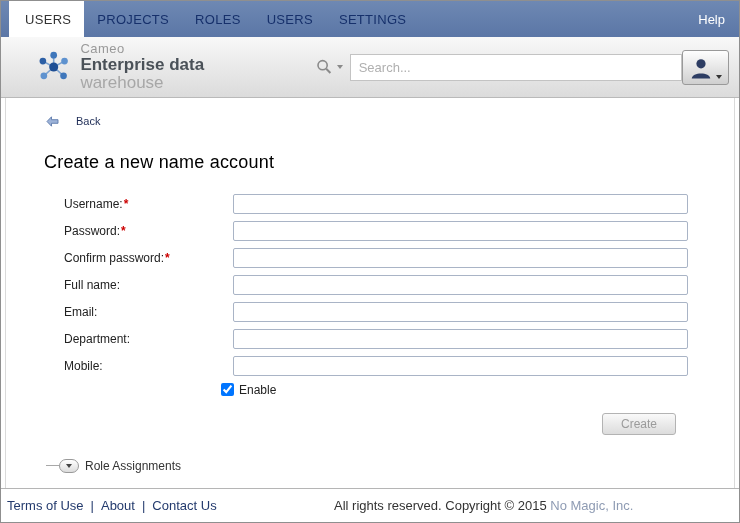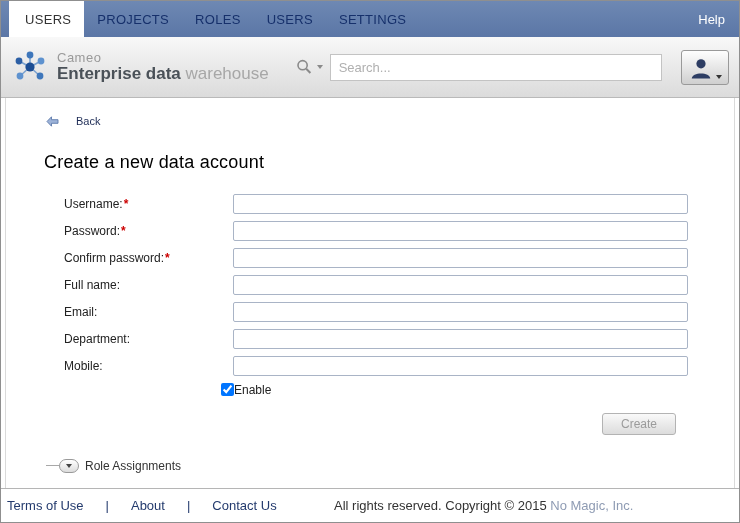--- a/index.html
+++ b/index.html
@@ -36,21 +36,21 @@
     margin-left:auto; display:flex; align-items:center;
     padding:0 14px; font-size:13px;
     color:var(--help-text, #ffffff); cursor:pointer;
   }
 
   
   .banner {
     height:61px; flex:none;
     background:linear-gradient(#f8f8f8, #dbdbdb);
     border-bottom:1px solid #b9b9b9;
-    display:flex; align-items:center;
+    display:flex; align-items:center;padding-left:24px;
   }
   .brand { display:flex; align-items:center; gap:8px; margin-left:10px; }
   .brand-text { line-height:1.05; }
   .brand-name { font-size:13px; color:#999; letter-spacing:.5px; }
   .brand-product { font-size:17px; }
   .brand-product .strong { color:#4a5158; font-weight:bold; }
   .brand-product .light { color:#a7a7a7; }
 
   .search-area { display:flex; align-items:center; margin-left:26px; }
   .search-trigger { display:flex; align-items:center; gap:4px; cursor:pointer; }
@@ -93,21 +93,21 @@
   }
   .form { margin-left:58px; }
   .row { display:flex; align-items:center; margin-bottom:7px;gap:12px; }
   .row .lbl { width:157px; flex:none; font-size:12px; color:#222; }
   .req { color:var(--required, #cc0000); font-weight:bold; margin-left:1px; }
   .txt {
     width:455px; height:20px;
     border:1px solid #a9b4c6; border-radius:2px;
     padding:0 4px; font-size:12px; color:#333;
   }
-  .cb-row { margin:3px 0 0 157px; display:flex; align-items:center; font-size:12px; color:#222; }
+  .cb-row { margin:3px 0 0 157px; display:flex; align-items:center; gap:5px; font-size:12px; color:#222; }
   .cb-row input { width:13px; height:13px; margin:0; }
   .btn-row { width:612px; display:flex; justify-content:flex-end; margin-top:16px; }
   .create-btn {
     width:74px; height:22px;
     font-family:"Liberation Sans", sans-serif; font-size:12px; color:#9b9b9b;
     background:linear-gradient(#f9f9f9, #dcdcdc);
     border:1px solid #b3b3b3; border-radius:3px; cursor:pointer;
   }
   .role-row { margin:24px 0 0 40px; display:flex; align-items:center; font-size:12px; color:#333; }
   .role-line { width:13px; height:1px; background:#a8a8a8; flex:none; }
@@ -120,21 +120,21 @@
   .toggle-btn .caret-down { border-top-color:#444; border-left-width:3px; border-right-width:3px; border-top-width:4px; }
 
   
   .footer {
     height:34px; flex:none;
     border-top:1px solid #b5b5b5;
     background:#fff;
     display:flex; align-items:center;
     position:relative; font-size:13px;
   }
-  .foot-links { margin-left:6px; display:flex; gap:22px; align-items:center; color:var(--link, #233a6d); }
+  .foot-links { margin-left:6px; display:flex; gap:7px; align-items:center; color:var(--link, #233a6d); }
   .foot-links a { color:var(--link, #233a6d); text-decoration:none; cursor:pointer; }
   .copy { position:absolute; left:333px; color:#333; }
   .company { color:var(--company-text, #8e9bb3); }
 </style>
 </head>
 <body>
 
 <div class="page">
 
   <nav class="topnav">
@@ -190,21 +190,21 @@
   </header>
 
   <main class="main">
     <a class="back">
       <svg width="13" height="11" viewBox="0 0 13 11">
         <path d="M5.5 0.8 L1 5.5 L5.5 10.2 L5.5 7.3 L12 7.3 L12 3.7 L5.5 3.7 Z" fill="#9db3d8" stroke="#5c79ab" stroke-width="0.9"></path>
       </svg>
       <span>Back</span>
     </a>
 
-    <h1 class="page-title">Create a new data account</h1>
+    <h1 class="page-title">Create a new name account</h1>
 
     <div class="form">
       <div class="row">
         <span class="lbl"><span>Username:</span><span class="req">*</span></span>
         <input class="txt" type="text" value="" style="">
       </div>
       <div class="row">
         <span class="lbl"><span>Password:</span><span class="req">*</span></span>
         <input class="txt" type="password" value="" style="">
       </div>

